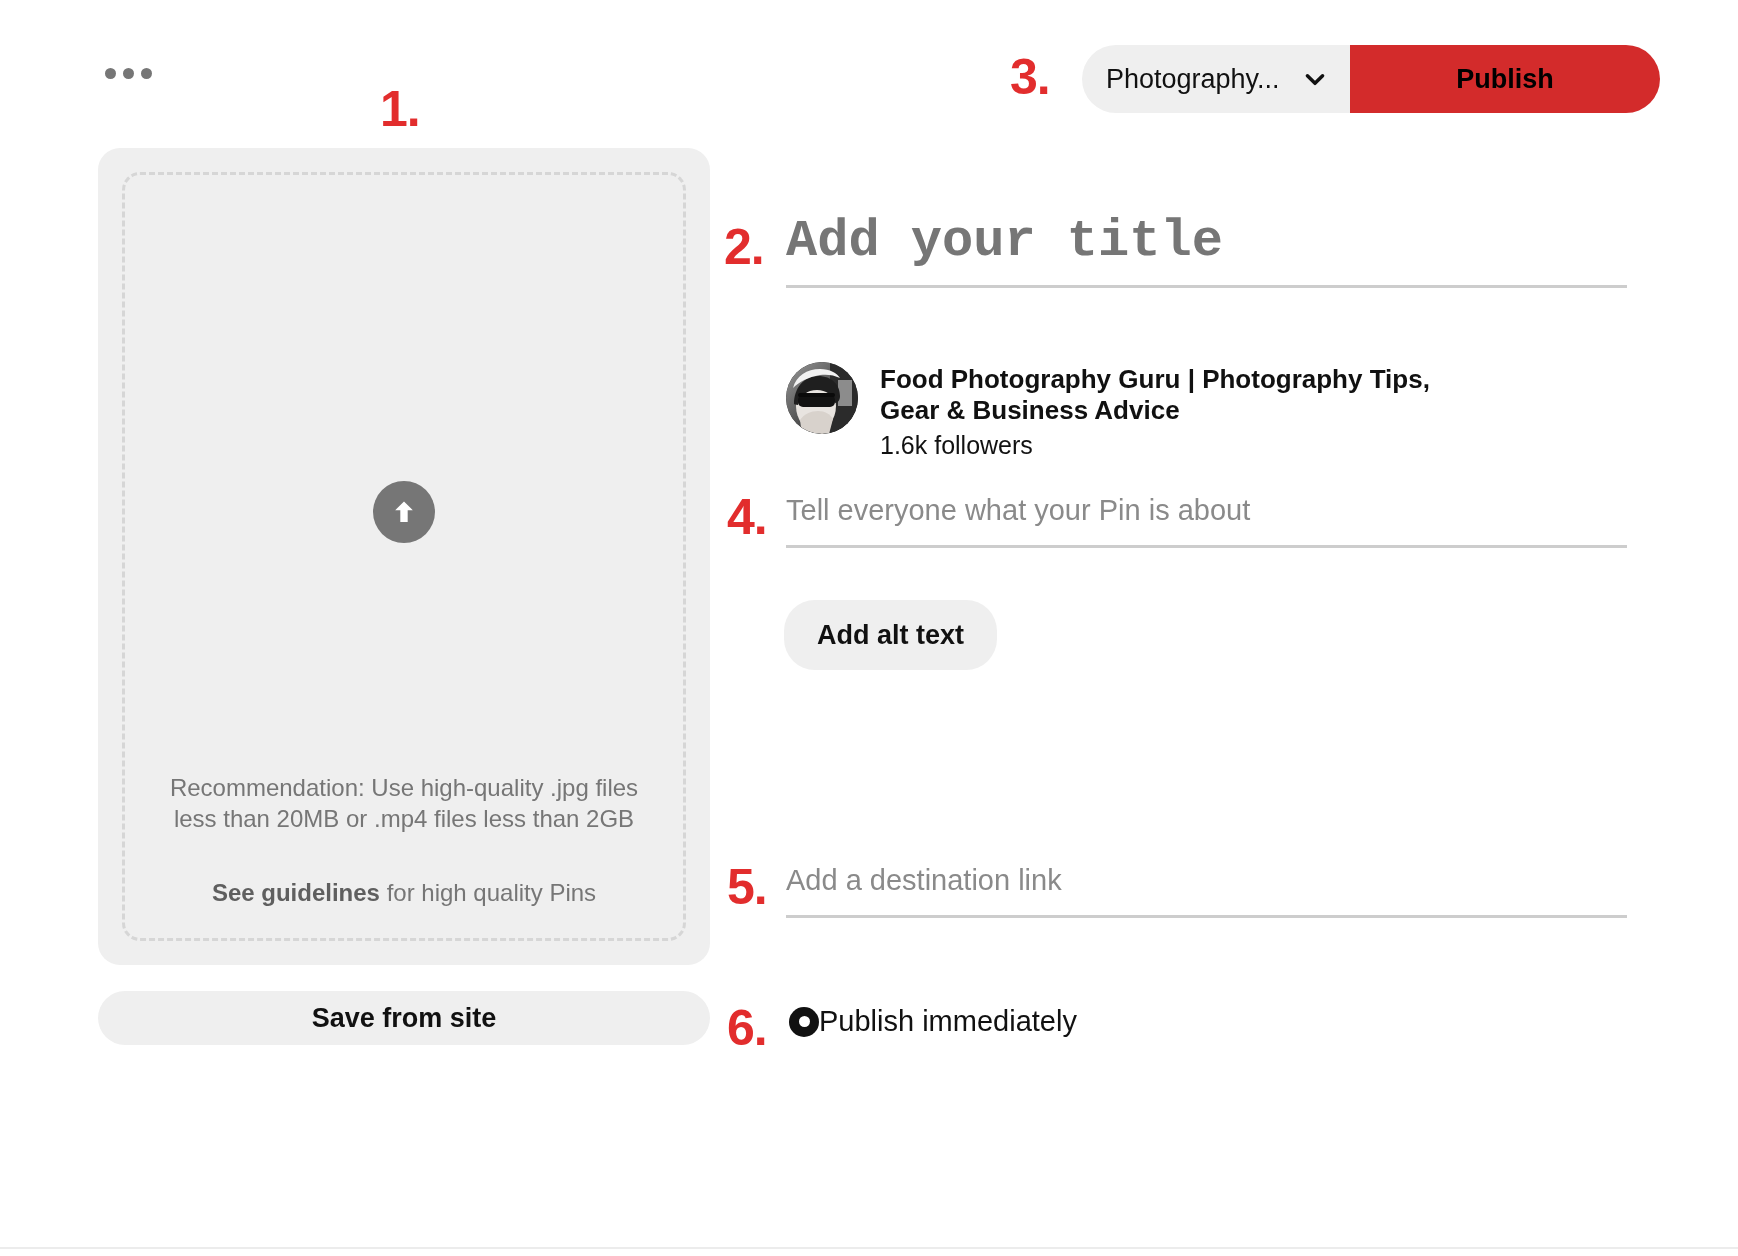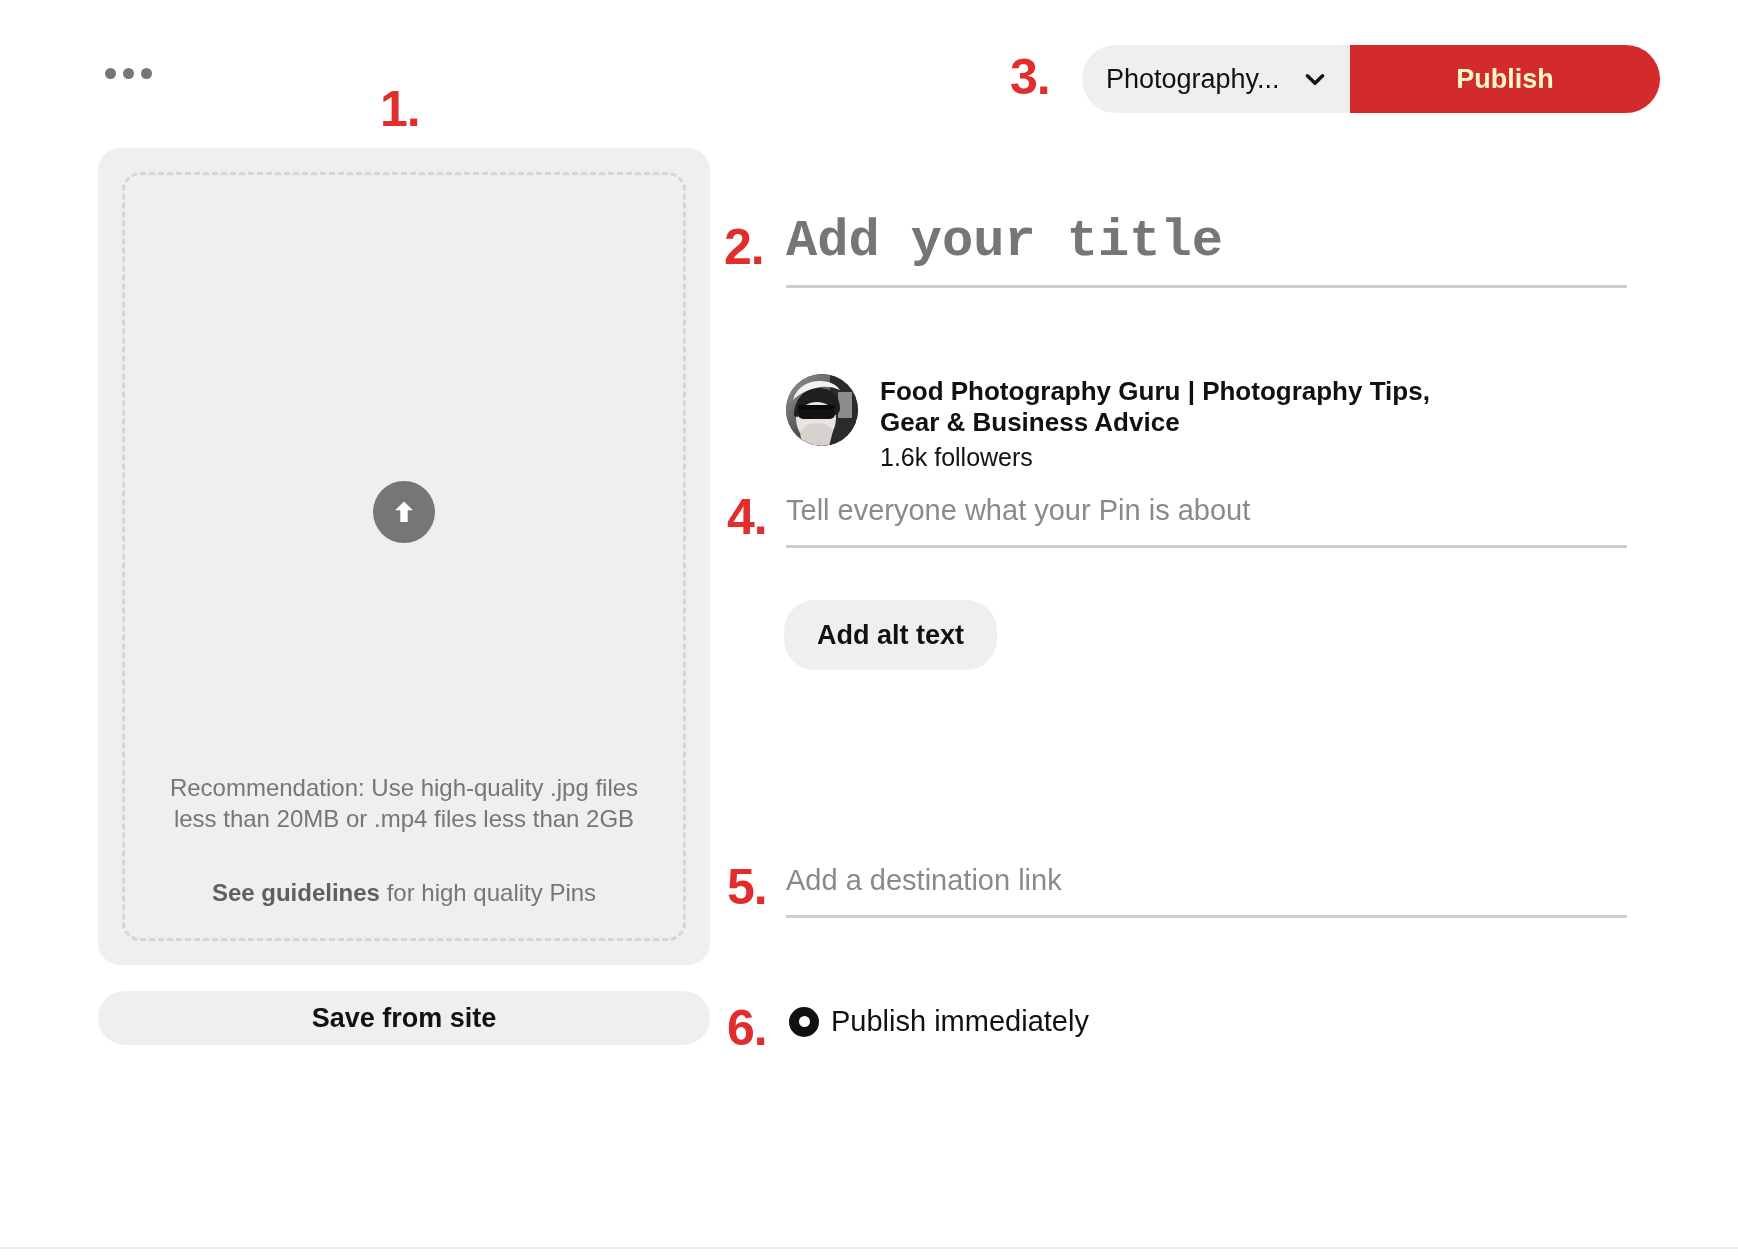--- a/index.html
+++ b/index.html
@@ -75,21 +75,21 @@
   }
   .publish-btn {
     position: absolute;
     left: 1350px;
     top: 45px;
     width: 310px;
     height: 68px;
     background: #d32b2b;
     border: none;
     border-radius: 0 34px 34px 0;
-    color: #fef9c3;
+    color: #000000;
     font-size: 27px;
     font-weight: 700;
     font-family: "Liberation Sans", sans-serif;
     cursor: pointer;
     padding: 12px;
   }
 
   
   .upload-panel {
     position: absolute;
@@ -194,21 +194,20 @@
   .title-input::placeholder { color: #767676; opacity: 1; }
 
   .profile {
     position: absolute;
     left: 786px;
     top: 362px;
     display: flex;
     align-items: flex-start;
     gap: 22px;
     width: 660px;
-    margin-top: 12px;
   }
   .avatar {
     width: 72px;
     height: 72px;
     border-radius: 50%;
     flex: none;
     overflow: hidden;
     background: #3a3a3a;
     position: relative;
   }
@@ -281,21 +280,21 @@
     position: absolute;
     left: 789px;
     top: 1005px;
     display: flex;
     align-items: center;
     gap: 0;
   }
   .radio-opt {
     display: flex;
     align-items: center;
-    gap: 12px;
+    gap: 0;
     cursor: pointer;
   }
   .radio-opt + .radio-opt { margin-left: 70px; }
   .radio-mark {
     width: 30px;
     height: 30px;
     border-radius: 50%;
     flex: none;
     box-sizing: border-box;
     display: flex;

